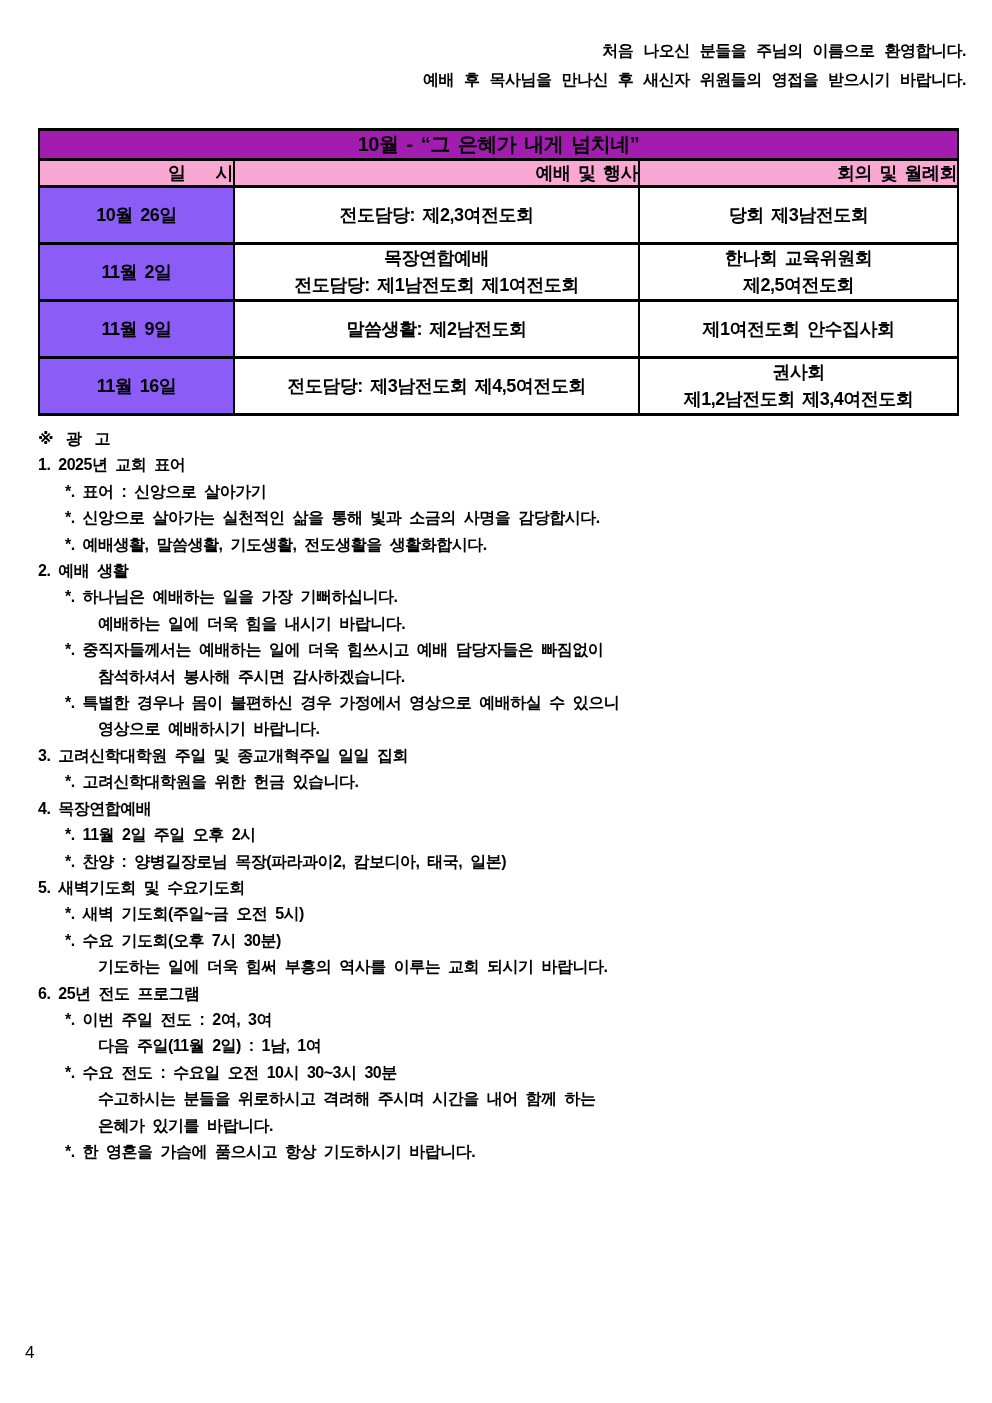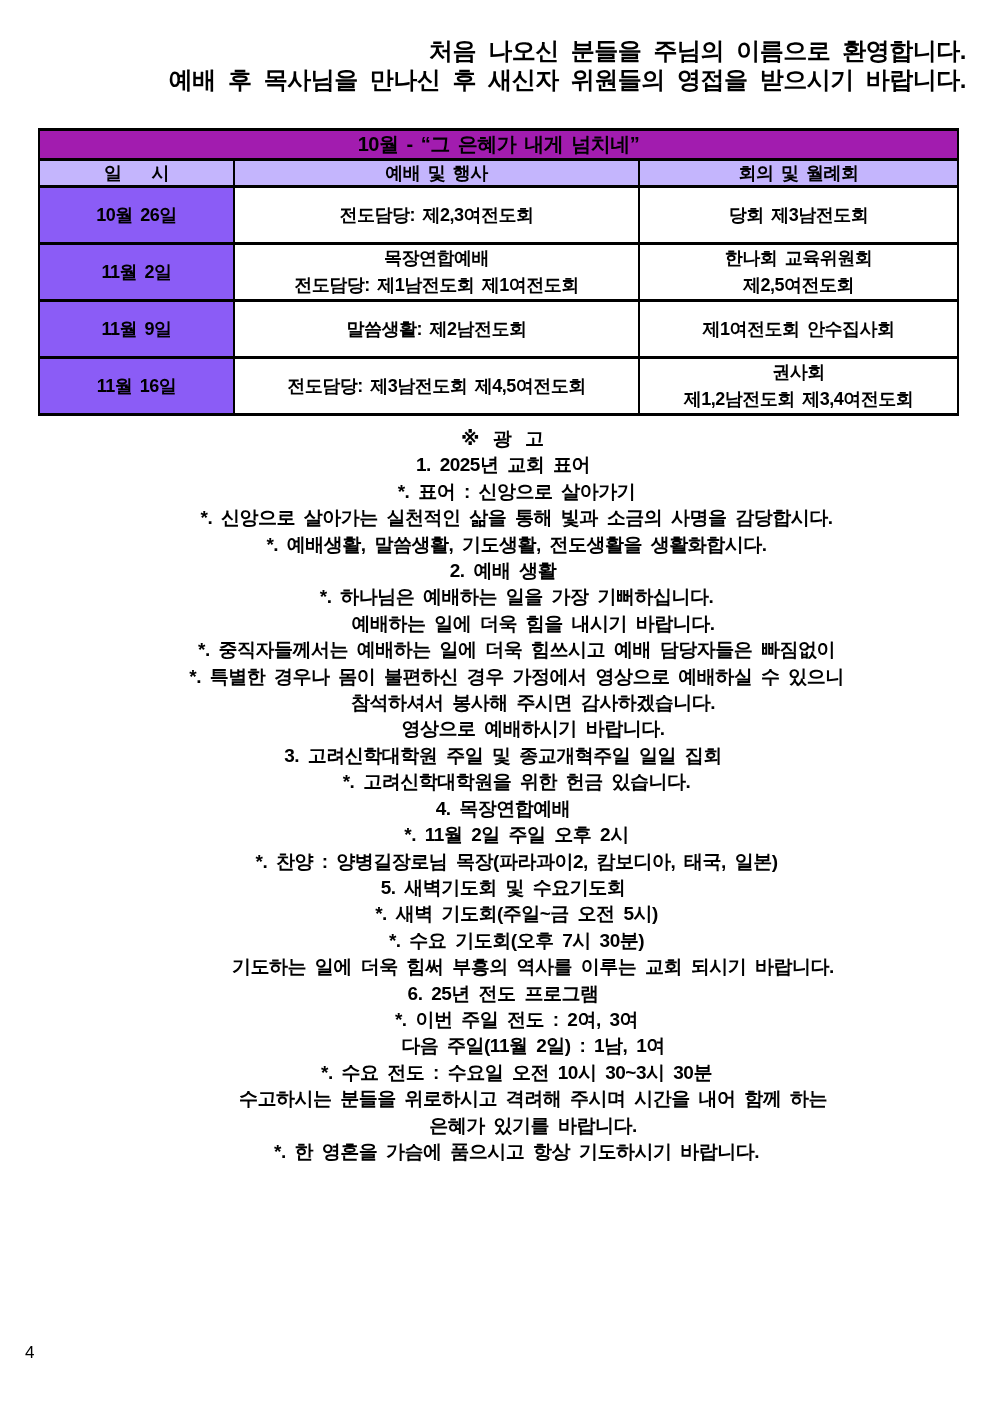--- a/index.html
+++ b/index.html
@@ -17,21 +17,21 @@
     color: #000000;
     overflow: hidden;
   }
 
   
   .welcome {
     position: absolute;
     top: 36px;
     right: 26px;
     text-align: right;
-    font-size: 24px;
+    font-size: 16px;
     line-height: 29px;
     word-spacing: 6px;
     letter-spacing: -0.5px;
     white-space: nowrap;
   }
 
   
   table.schedule {
     position: absolute;
     left: 38px;
@@ -54,38 +54,38 @@
   table.schedule col.c-date    { width: 195px; }
   table.schedule col.c-worship { width: 405px; }
   table.schedule col.c-meeting { width: 319px; }
   tr.title-row td {
     height: 26px;
     background: #a21caf;
     font-size: 20px;
   }
   tr.header-row th {
     height: 23px;
-    background: #c4b5fd;
+    background: #f9a8d4;
     font-weight: bold;
     white-space: pre;
+    text-align: right;
   }
   tr.data-row { height: 57px; }
   tr.data-row td.date-cell { background: #8b5cf6; }
   .cell-line { line-height: 27px; }
 
   
   .announcements {
     position: absolute;
     left: 38px;
     top: 426px;
     width: 930px;
-    font-size: 19px;
+    font-size: 16px;
     letter-spacing: -0.5px;
     word-spacing: 4px;
-    text-align: center;
   }
   .ann-line {
     line-height: 26.4px;
     white-space: nowrap;
   }
   .ann-line[data-level="h"]    { padding-left: 0;   letter-spacing: 1px; word-spacing: 6px; }
   .ann-line[data-level="num"]  { padding-left: 0; }
   .ann-line[data-level="star"] { padding-left: 27px; }
   .ann-line[data-level="cont"] { padding-left: 60px; }
 
@@ -173,22 +173,22 @@
   <div class="announcements">
     <div class="ann-line" data-level="h">※ 광 고</div>
     <div class="ann-line" data-level="num">1. 2025년 교회 표어</div>
     <div class="ann-line" data-level="star">*. 표어 : 신앙으로 살아가기</div>
     <div class="ann-line" data-level="star">*. 신앙으로 살아가는 실천적인 삶을 통해 빛과 소금의 사명을 감당합시다.</div>
     <div class="ann-line" data-level="star">*. 예배생활, 말씀생활, 기도생활, 전도생활을 생활화합시다.</div>
     <div class="ann-line" data-level="num">2. 예배 생활</div>
     <div class="ann-line" data-level="star">*. 하나님은 예배하는 일을 가장 기뻐하십니다.</div>
     <div class="ann-line" data-level="cont">예배하는 일에 더욱 힘을 내시기 바랍니다.</div>
     <div class="ann-line" data-level="star">*. 중직자들께서는 예배하는 일에 더욱 힘쓰시고 예배 담당자들은 빠짐없이</div>
+    <div class="ann-line" data-level="cont">참석하셔서 봉사해 주시면 감사하겠습니다.</div>
     <div class="ann-line" data-level="star">*. 특별한 경우나 몸이 불편하신 경우 가정에서 영상으로 예배하실 수 있으니</div>
-    <div class="ann-line" data-level="cont">참석하셔서 봉사해 주시면 감사하겠습니다.</div>
     <div class="ann-line" data-level="cont">영상으로 예배하시기 바랍니다.</div>
     <div class="ann-line" data-level="num">3. 고려신학대학원 주일 및 종교개혁주일 일일 집회</div>
     <div class="ann-line" data-level="star">*. 고려신학대학원을 위한 헌금 있습니다.</div>
     <div class="ann-line" data-level="num">4. 목장연합예배</div>
     <div class="ann-line" data-level="star">*. 11월 2일 주일 오후 2시</div>
     <div class="ann-line" data-level="star">*. 찬양 : 양병길장로님 목장(파라과이2, 캄보디아, 태국, 일본)</div>
     <div class="ann-line" data-level="num">5. 새벽기도회 및 수요기도회</div>
     <div class="ann-line" data-level="star">*. 새벽 기도회(주일~금 오전 5시)</div>
     <div class="ann-line" data-level="star">*. 수요 기도회(오후 7시 30분)</div>
     <div class="ann-line" data-level="cont">기도하는 일에 더욱 힘써 부흥의 역사를 이루는 교회 되시기 바랍니다.</div>

